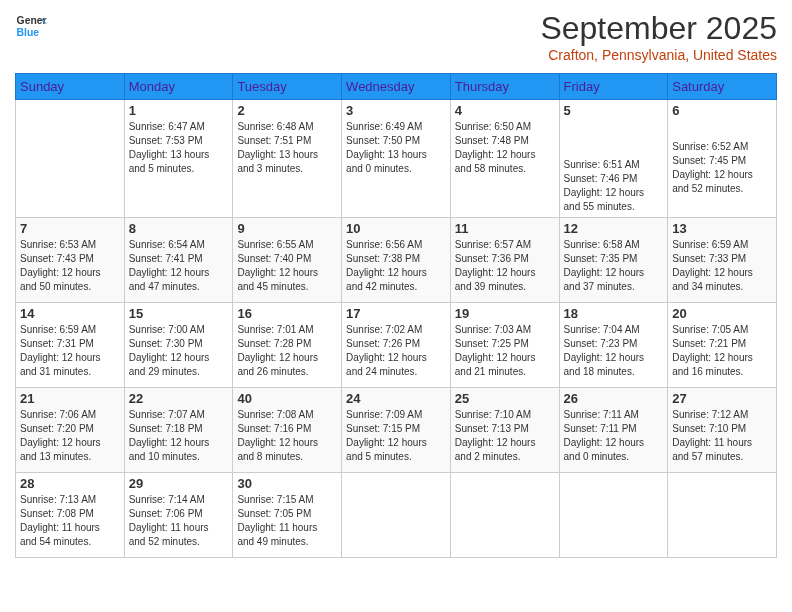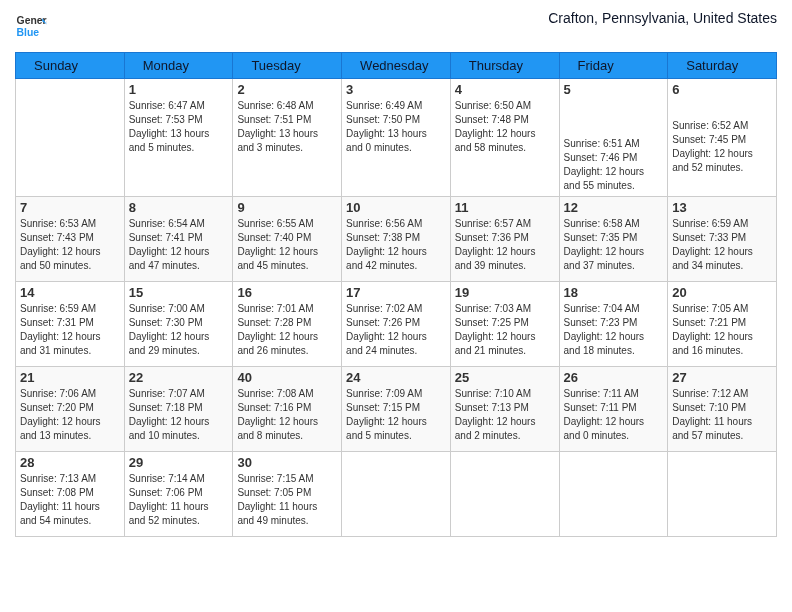--- a/index.html
+++ b/index.html
@@ -28,31 +28,31 @@
     .title-block {
       text-align: right;
     }
     .month-title {
       font-size: 32px;
       font-weight: normal;
       color: #333;
     }
     .location {
       font-size: 14px;
-      color: #0f172a;
+      color: #c2410c;
     }
     table {
       width: 100%;
       border-collapse: collapse;
       font-size: 11px;
     }
     thead tr th {
       background-color: #2196F3;
-      color: #0f172a;
-      padding: 5px 18px;
+      color: #4c1d95;
+      padding: 5px 4px;
       text-align: left;
       font-size: 13px;
       font-weight: normal;
       border: 1px solid #1976D2;
       margin-top: 13px;
     }
     tbody tr td {
       border: 1px solid #ccc;
       vertical-align: top;
       padding: 3px 4px;
@@ -83,20 +83,21 @@
 
 <div class="header">
   <div class="logo">
     <svg class="logo-icon" viewBox="0 0 40 40">
       <text x="2" y="18" font-size="13" font-weight="bold" fill="#333">General</text>
       <text x="2" y="32" font-size="13" font-weight="bold" fill="#2196F3">Blue</text>
       <polygon points="34,10 40,18 34,14" fill="#2196F3"></polygon>
     </svg>
   </div>
   <div class="title-block">
+    <div class="month-title">September 2025</div>
     <div class="location">Crafton, Pennsylvania, United States</div>
   </div>
 </div>
 
 <table>
   <thead>
     <tr>
     <th>Sunday</th>
         <th>Monday</th>
         <th>Tuesday</th>

